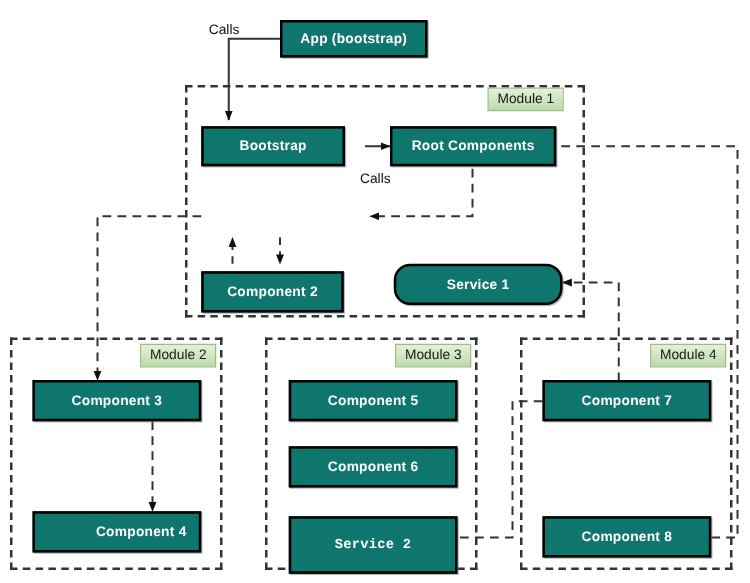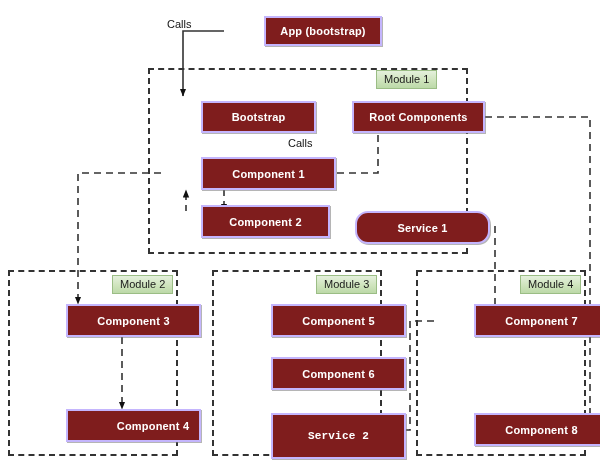--- a/index.html
+++ b/index.html
@@ -32,32 +32,31 @@
     color: #1a1a1a;
     border: 1px solid #9bbd85;
     background: linear-gradient(to bottom, #e4f0dc 0%, #cfe4bd 55%, #bcd9a8 100%);
     padding: 0 7px;
     white-space: nowrap;
   }
   
   .node {
     position: absolute;
     box-sizing: border-box;
-    background: #7f1d1d;
-    border: 2px solid #c4b5fd;
+    background: #0f766e;
+    border: 2px solid #000000;
     color: #ffffff;
     font-size: 11px;
     font-weight: bold;
     display: flex;
     align-items: center;
     justify-content: center;
     text-align: center;
     box-shadow: 1px 1px 0 rgba(120,120,120,0.55);
     letter-spacing: 0.2px;
-    margin-left: 40px;
   }
   
   .edge-label {
     position: absolute;
     font-size: 11px;
     color: #111111;
     white-space: nowrap;
   }
   
   #wires {
@@ -116,40 +115,39 @@
     <g>
       <path d="M495,305 L495,226 L450,226" fill="none" stroke="#333333" stroke-width="1.6" stroke-dasharray="7,5" marker-end="url(#arrow-dash)"></path>
     </g>
 
     <g>
       <path d="M434,321 L410,321 L410,430 L342,430" fill="none" stroke="#333333" stroke-width="1.6" stroke-dasharray="7,5" marker-end="url(#arrow-dash)"></path>
     </g>
   </svg>
 
   <div class="module" style="left:148px; top:68px; width:320px; height:186px;"></div>
-  <div class="module-label" style="left:376px; top:70px;">Module 1</div>
+  <div class="module-label" style="left:390px; top:70px;">Module 1</div>
 
   <div class="module" style="left:8px; top:270px; width:170px; height:186px;"></div>
   <div class="module-label" style="left:112px; top:275px;">Module 2</div>
 
   <div class="module" style="left:212px; top:270px; width:170px; height:186px;"></div>
   <div class="module-label" style="left:316px; top:275px;">Module 3</div>
 
   <div class="module" style="left:416px; top:270px; width:170px; height:186px;"></div>
   <div class="module-label" style="left:520px; top:275px;text-align:right;">Module 4</div>
 
   <div class="node" style="left:224px; top:16px; width:118px; height:30px;">App (bootstrap)</div>
 
   <div class="node" style="left:161px; top:101px; width:115px; height:32px;">Bootstrap</div>
 
   <div class="node" style="left:312px; top:101px; width:133px; height:32px;">Root Components</div>
 
-  <div class="node" style="left:161px; top:157px; width:135px; height:33px;">Component 1</div>
 
-  <div class="node" style="left:161px; top:205px; width:129px; height:33px;">Component 2</div>
+  <div class="node" style="left:161px; top:217px; width:114px; height:33px;">Component 2</div>
 
   <div class="node" style="left:315px; top:211px; width:135px; height:33px;border-radius:13px;">Service 1</div>
 
   <div class="node" style="left:26px; top:304px; width:135px; height:33px;">Component 3</div>
 
   <div class="node" style="left:26px; top:409px; width:135px; height:33px;padding-left:39px;">Component 4</div>
 
   <div class="node" style="left:231px; top:304px; width:135px; height:33px;">Component 5</div>
 
   <div class="node" style="left:231px; top:357px; width:135px; height:33px;">Component 6</div>

